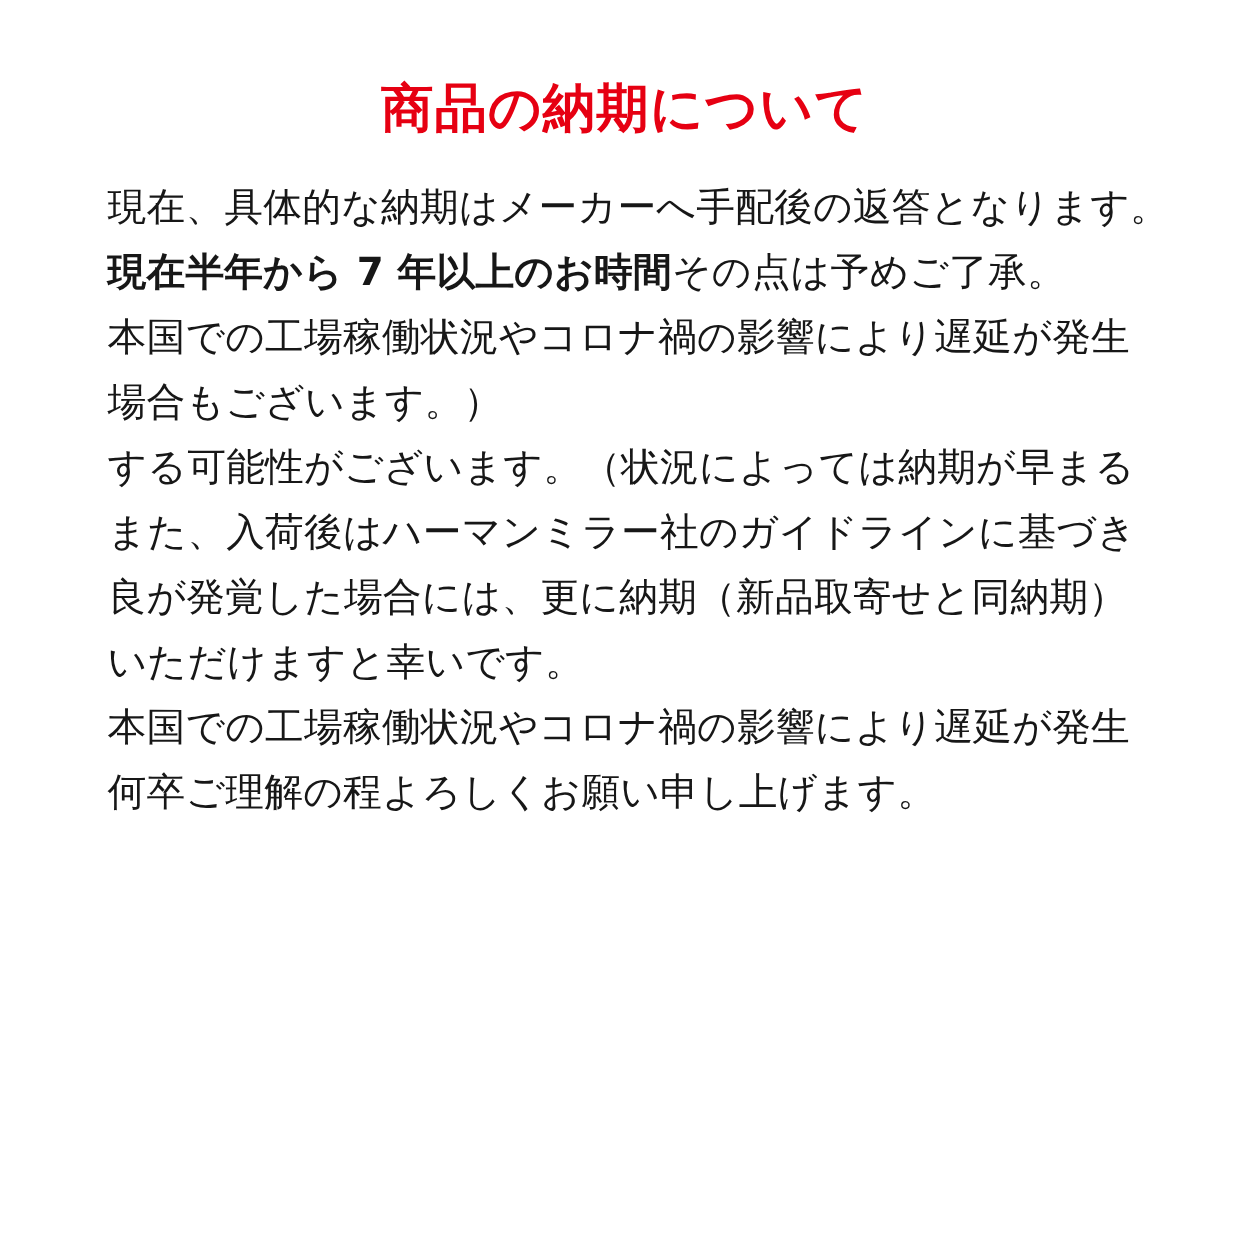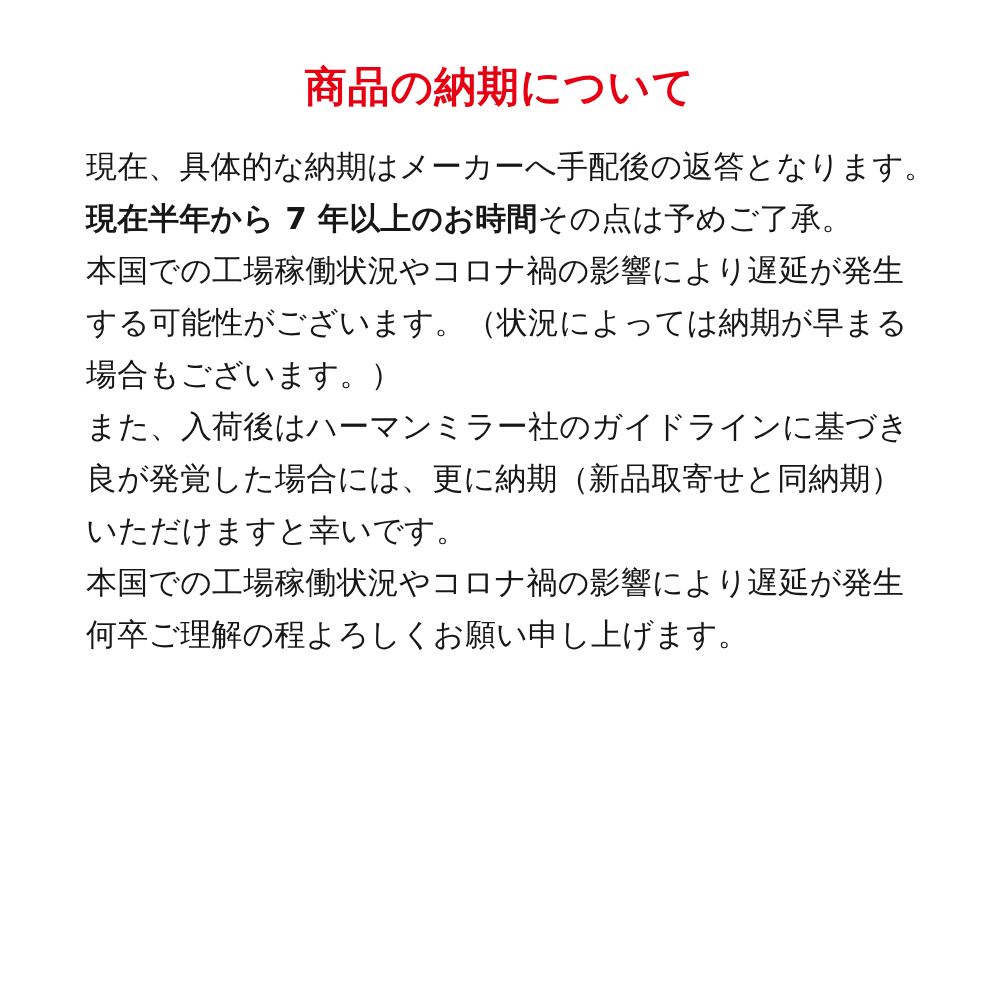--- a/index.html
+++ b/index.html
@@ -56,23 +56,23 @@
 
     <div class="notice-line">現在、具体的な納期はメーカーへ手配後の返答となります。</div>
 
 
     <div class="notice-line bold-lead">
       <span class="bold-part">現在半年から 7 年以上のお時間</span><span>その点は予めご了承。</span>
     </div>
 
     <div class="notice-line">本国での工場稼働状況やコロナ禍の影響により遅延が発生</div>
 
+    <div class="notice-line">場合もございます。）</div>
+
     <div class="notice-line">する可能性がございます。（状況によっては納期が早まる</div>
-
-    <div class="notice-line">場合もございます。）</div>
 
     <div class="notice-line">また、入荷後はハーマンミラー社のガイドラインに基づき</div>
 
 
     <div class="notice-line">良が発覚した場合には、更に納期（新品取寄せと同納期）</div>
 
 
     <div class="notice-line">いただけますと幸いです。</div>
 
     <div class="notice-line">本国での工場稼働状況やコロナ禍の影響により遅延が発生</div>

